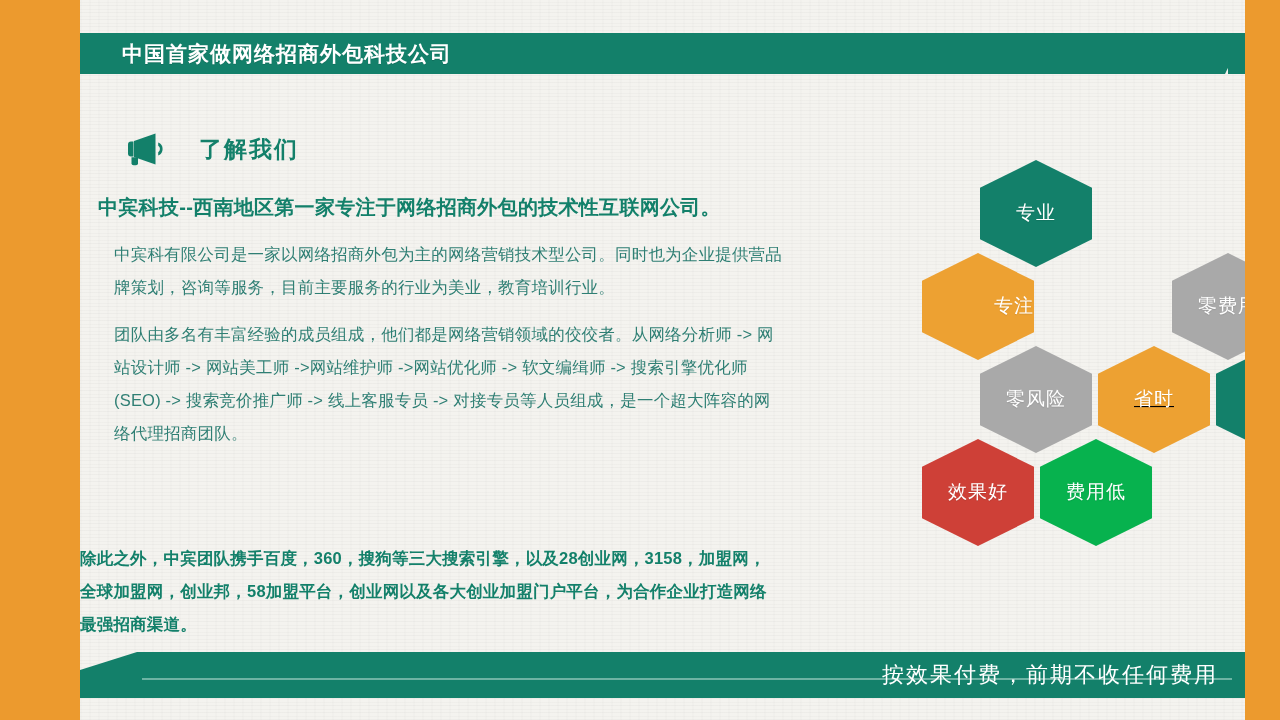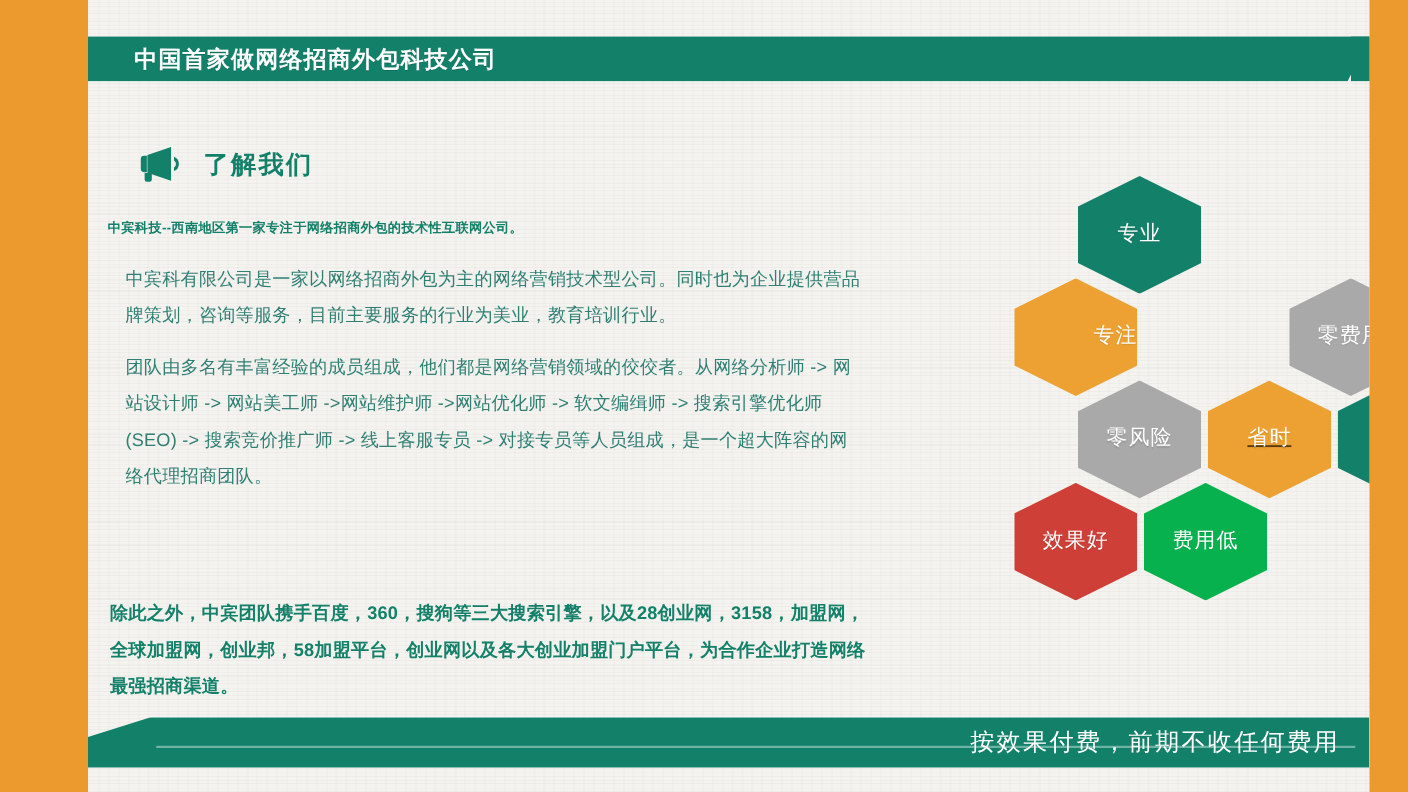--- a/index.html
+++ b/index.html
@@ -57,48 +57,48 @@
     left:42px;top:33px;height:41px;
     display:flex;align-items:center;
     color:#ffffff;font-size:21px;font-weight:bold;
     letter-spacing:1px;white-space:nowrap;
     text-shadow:0 1px 0 rgba(0,0,0,.12);
   }
 
   
   #section-head{
     position:absolute;left:45px;top:132px;
-    display:flex;align-items:center;gap:20px;
+    display:flex;align-items:center;gap:34px;
   }
   #megaphone-icon{display:block;}
   #section-title{
     color:#13806a;font-size:23px;font-weight:bold;letter-spacing:2px;
     white-space:nowrap;
   }
 
   
   #body-col{
     position:absolute;left:18px;top:192px;width:705px;
   }
   .lead{
-    color:#13806a;font-size:12px;font-weight:bold;
+    color:#13806a;font-size:20px;font-weight:bold;
     line-height:30px;letter-spacing:.3px;margin:0 0 14px 0;
     white-space:nowrap;
   }
   .para{
     color:#2f7f74;font-size:16.5px;line-height:33px;
     letter-spacing:.2px;margin:16px;
   }
   .para.tight{margin-top:-2px;}
   .closing{
     color:#13806a;font-size:16.5px;font-weight:bold;
     line-height:33px;letter-spacing:.2px;margin:0;
   }
   #closing-block{
-    position:absolute;left:20px;top:542px;width:700px;
+    position:absolute;left:0;top:542px;width:700px;
   }
 
   
   #hex-cluster{
     position:absolute;left:760px;top:160px;width:380px;height:370px;
   }
   .hex{
     position:absolute;
     width:112px;height:107px;
     clip-path:polygon(50% 0%, 100% 26%, 100% 74%, 50% 100%, 0% 74%, 0% 26%);

